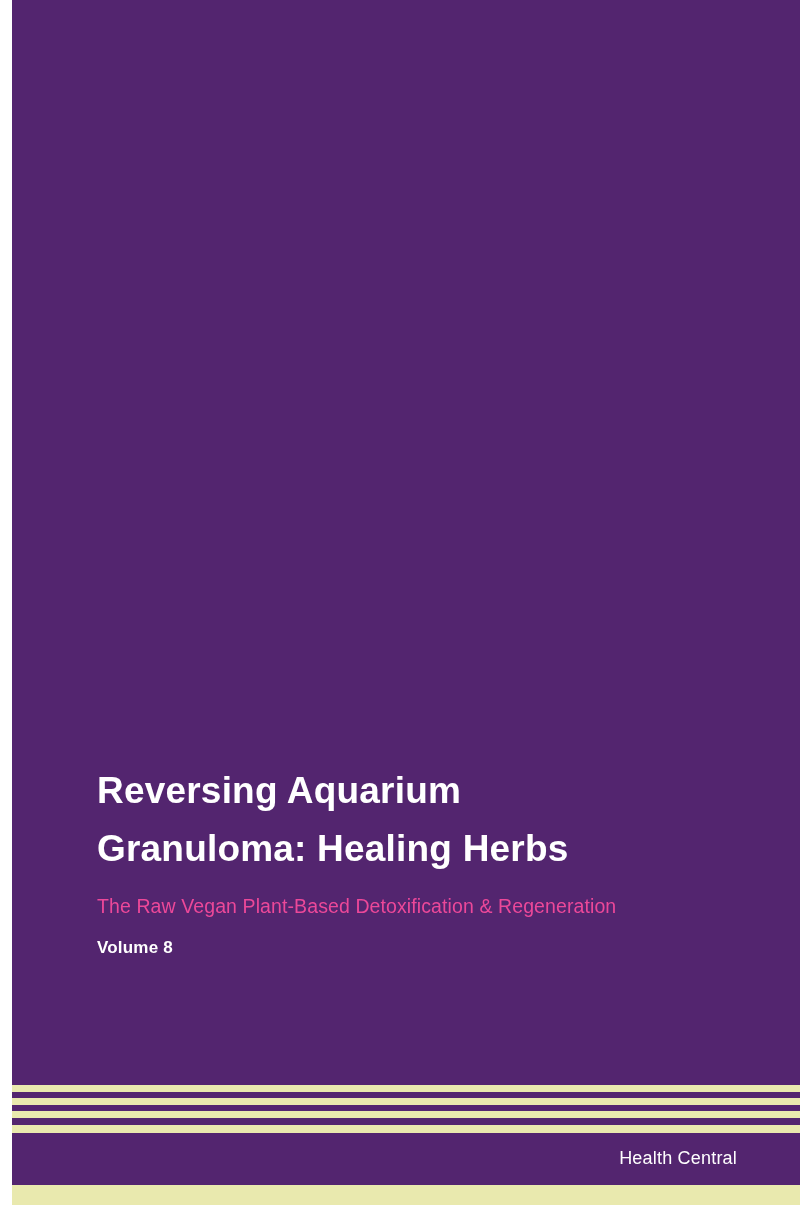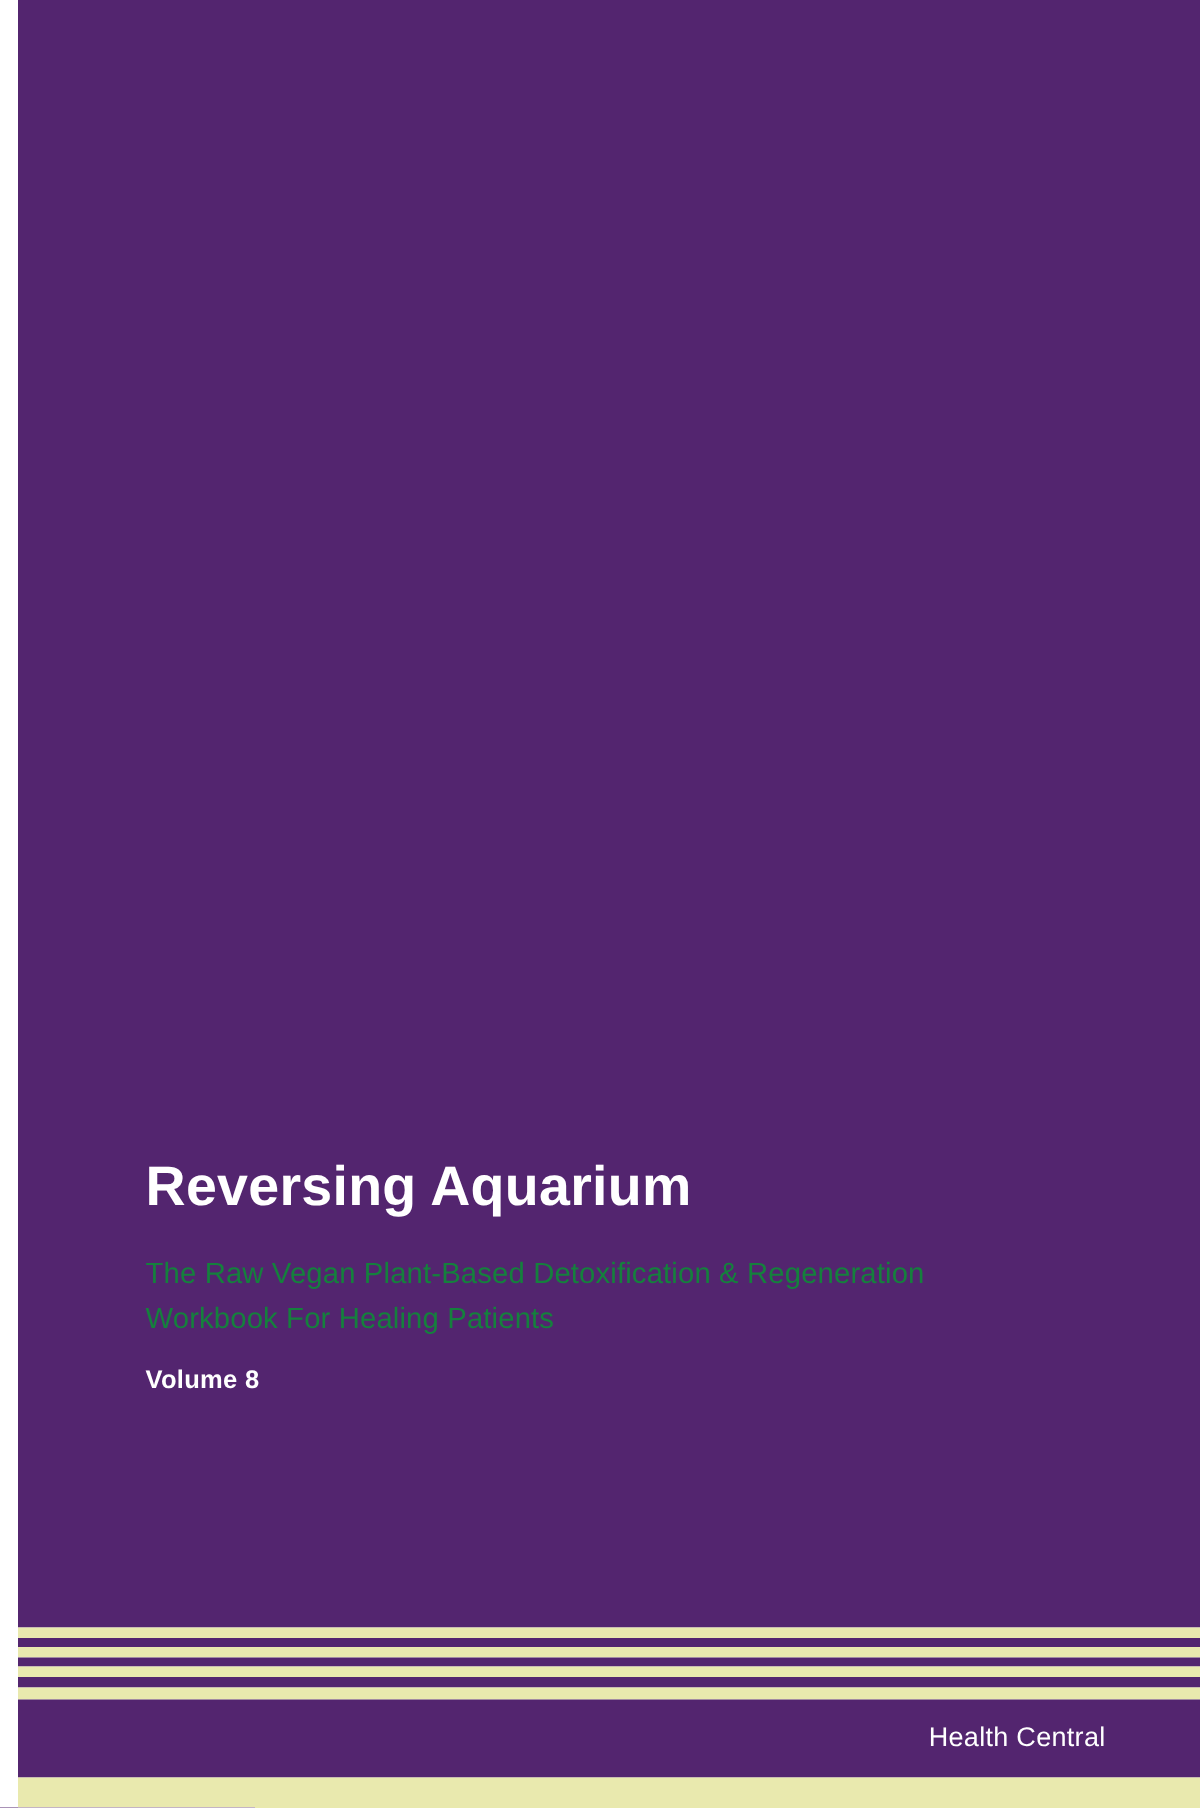--- a/index.html
+++ b/index.html
@@ -45,21 +45,21 @@
   .book-title {
     color: #ffffff;
     font-size: 37px;
     font-weight: bold;
     line-height: 1.56;
     letter-spacing: 0.2px;
     margin: 0;
   }
 
   .book-subtitle {
-    color: #15803d;
+    color: #ec4899;
     font-size: 19.5px;
     font-weight: normal;
     line-height: 1.55;
     margin: 14px 0 0 0;
     letter-spacing: 0.1px;
   }
 
   .book-volume {
     color: #ffffff;
     font-size: 17px;
@@ -120,24 +120,24 @@
 </head>
 <body>
 
 <div class="cover">
 
   <div class="cover-field"></div>
 
   <div class="title-block">
     <h1 class="book-title">
       <span>Reversing Aquarium</span><br>
+      <span>Granuloma: Healing Herbs</span>
     </h1>
     <p class="book-subtitle">
       <span>The Raw Vegan Plant-Based Detoxification &amp; Regeneration</span><br>
-      <span>Workbook For Healing Patients</span>
     </p>
     <p class="book-volume">Volume 8</p>
   </div>
 
   <div class="stripes">
     <div class="stripe stripe-1"></div>
     <div class="stripe stripe-2"></div>
     <div class="stripe stripe-3"></div>
     <div class="stripe stripe-4"></div>
     <div class="stripe stripe-5"></div>

